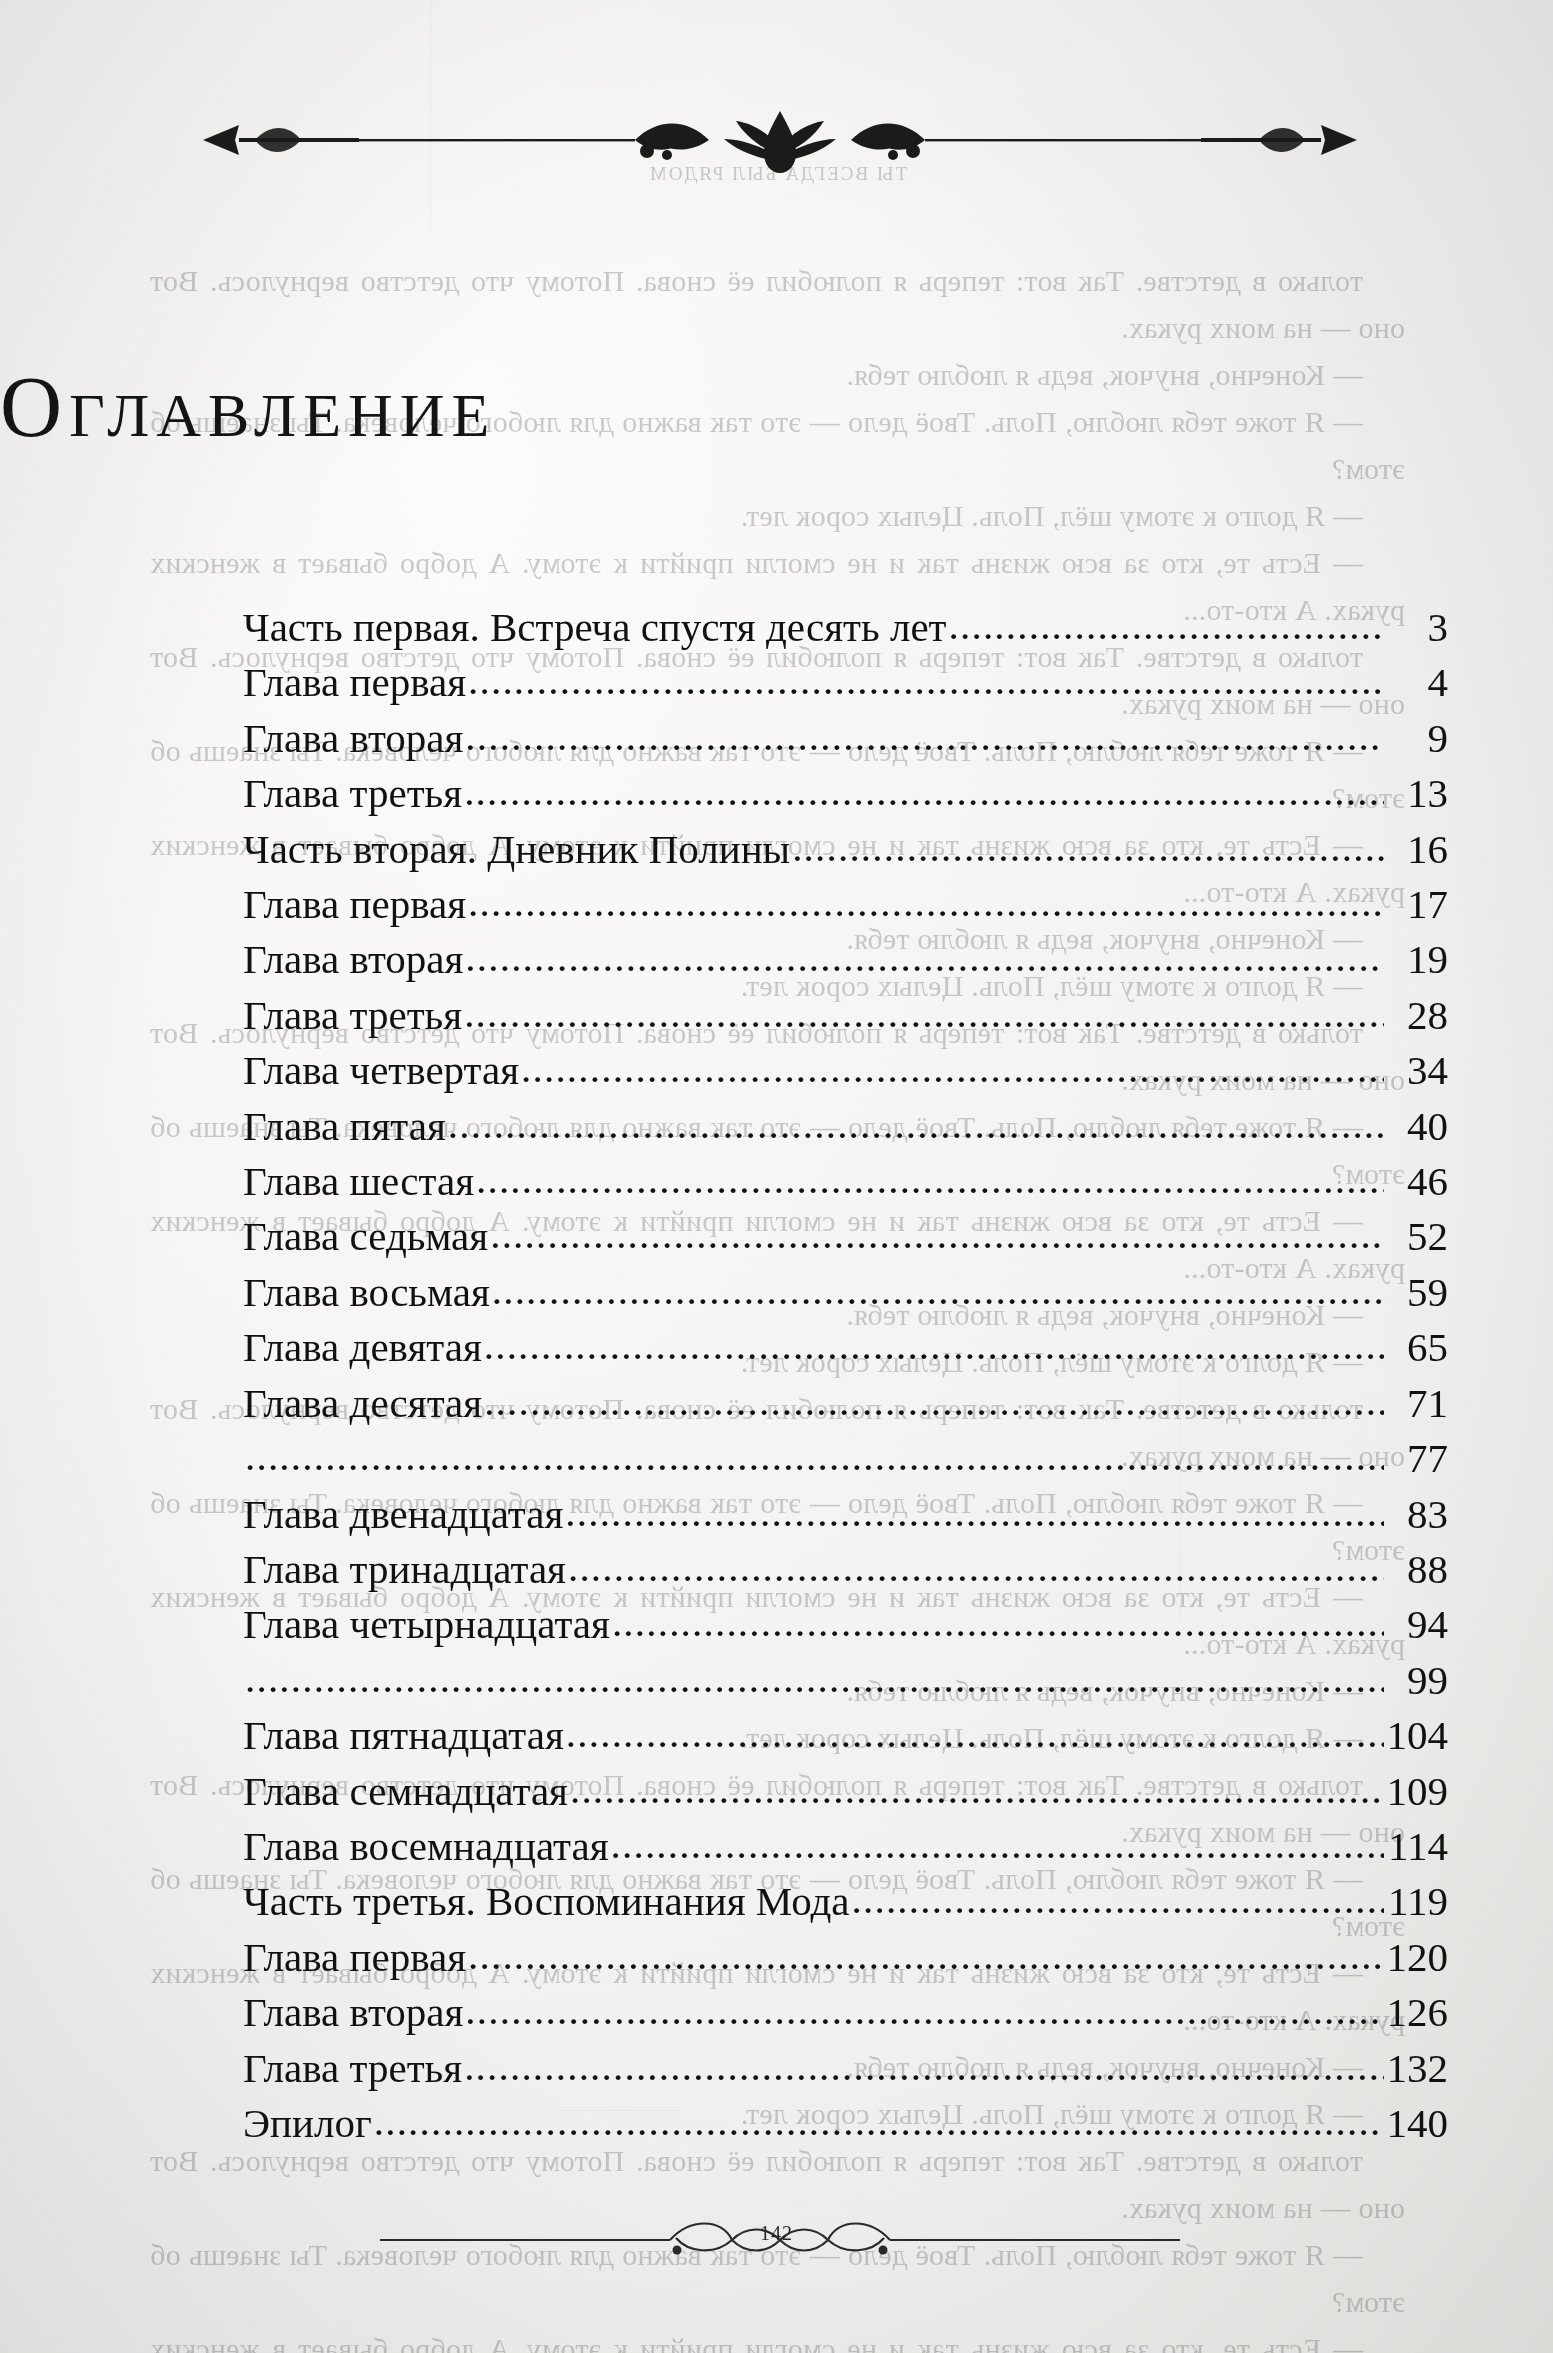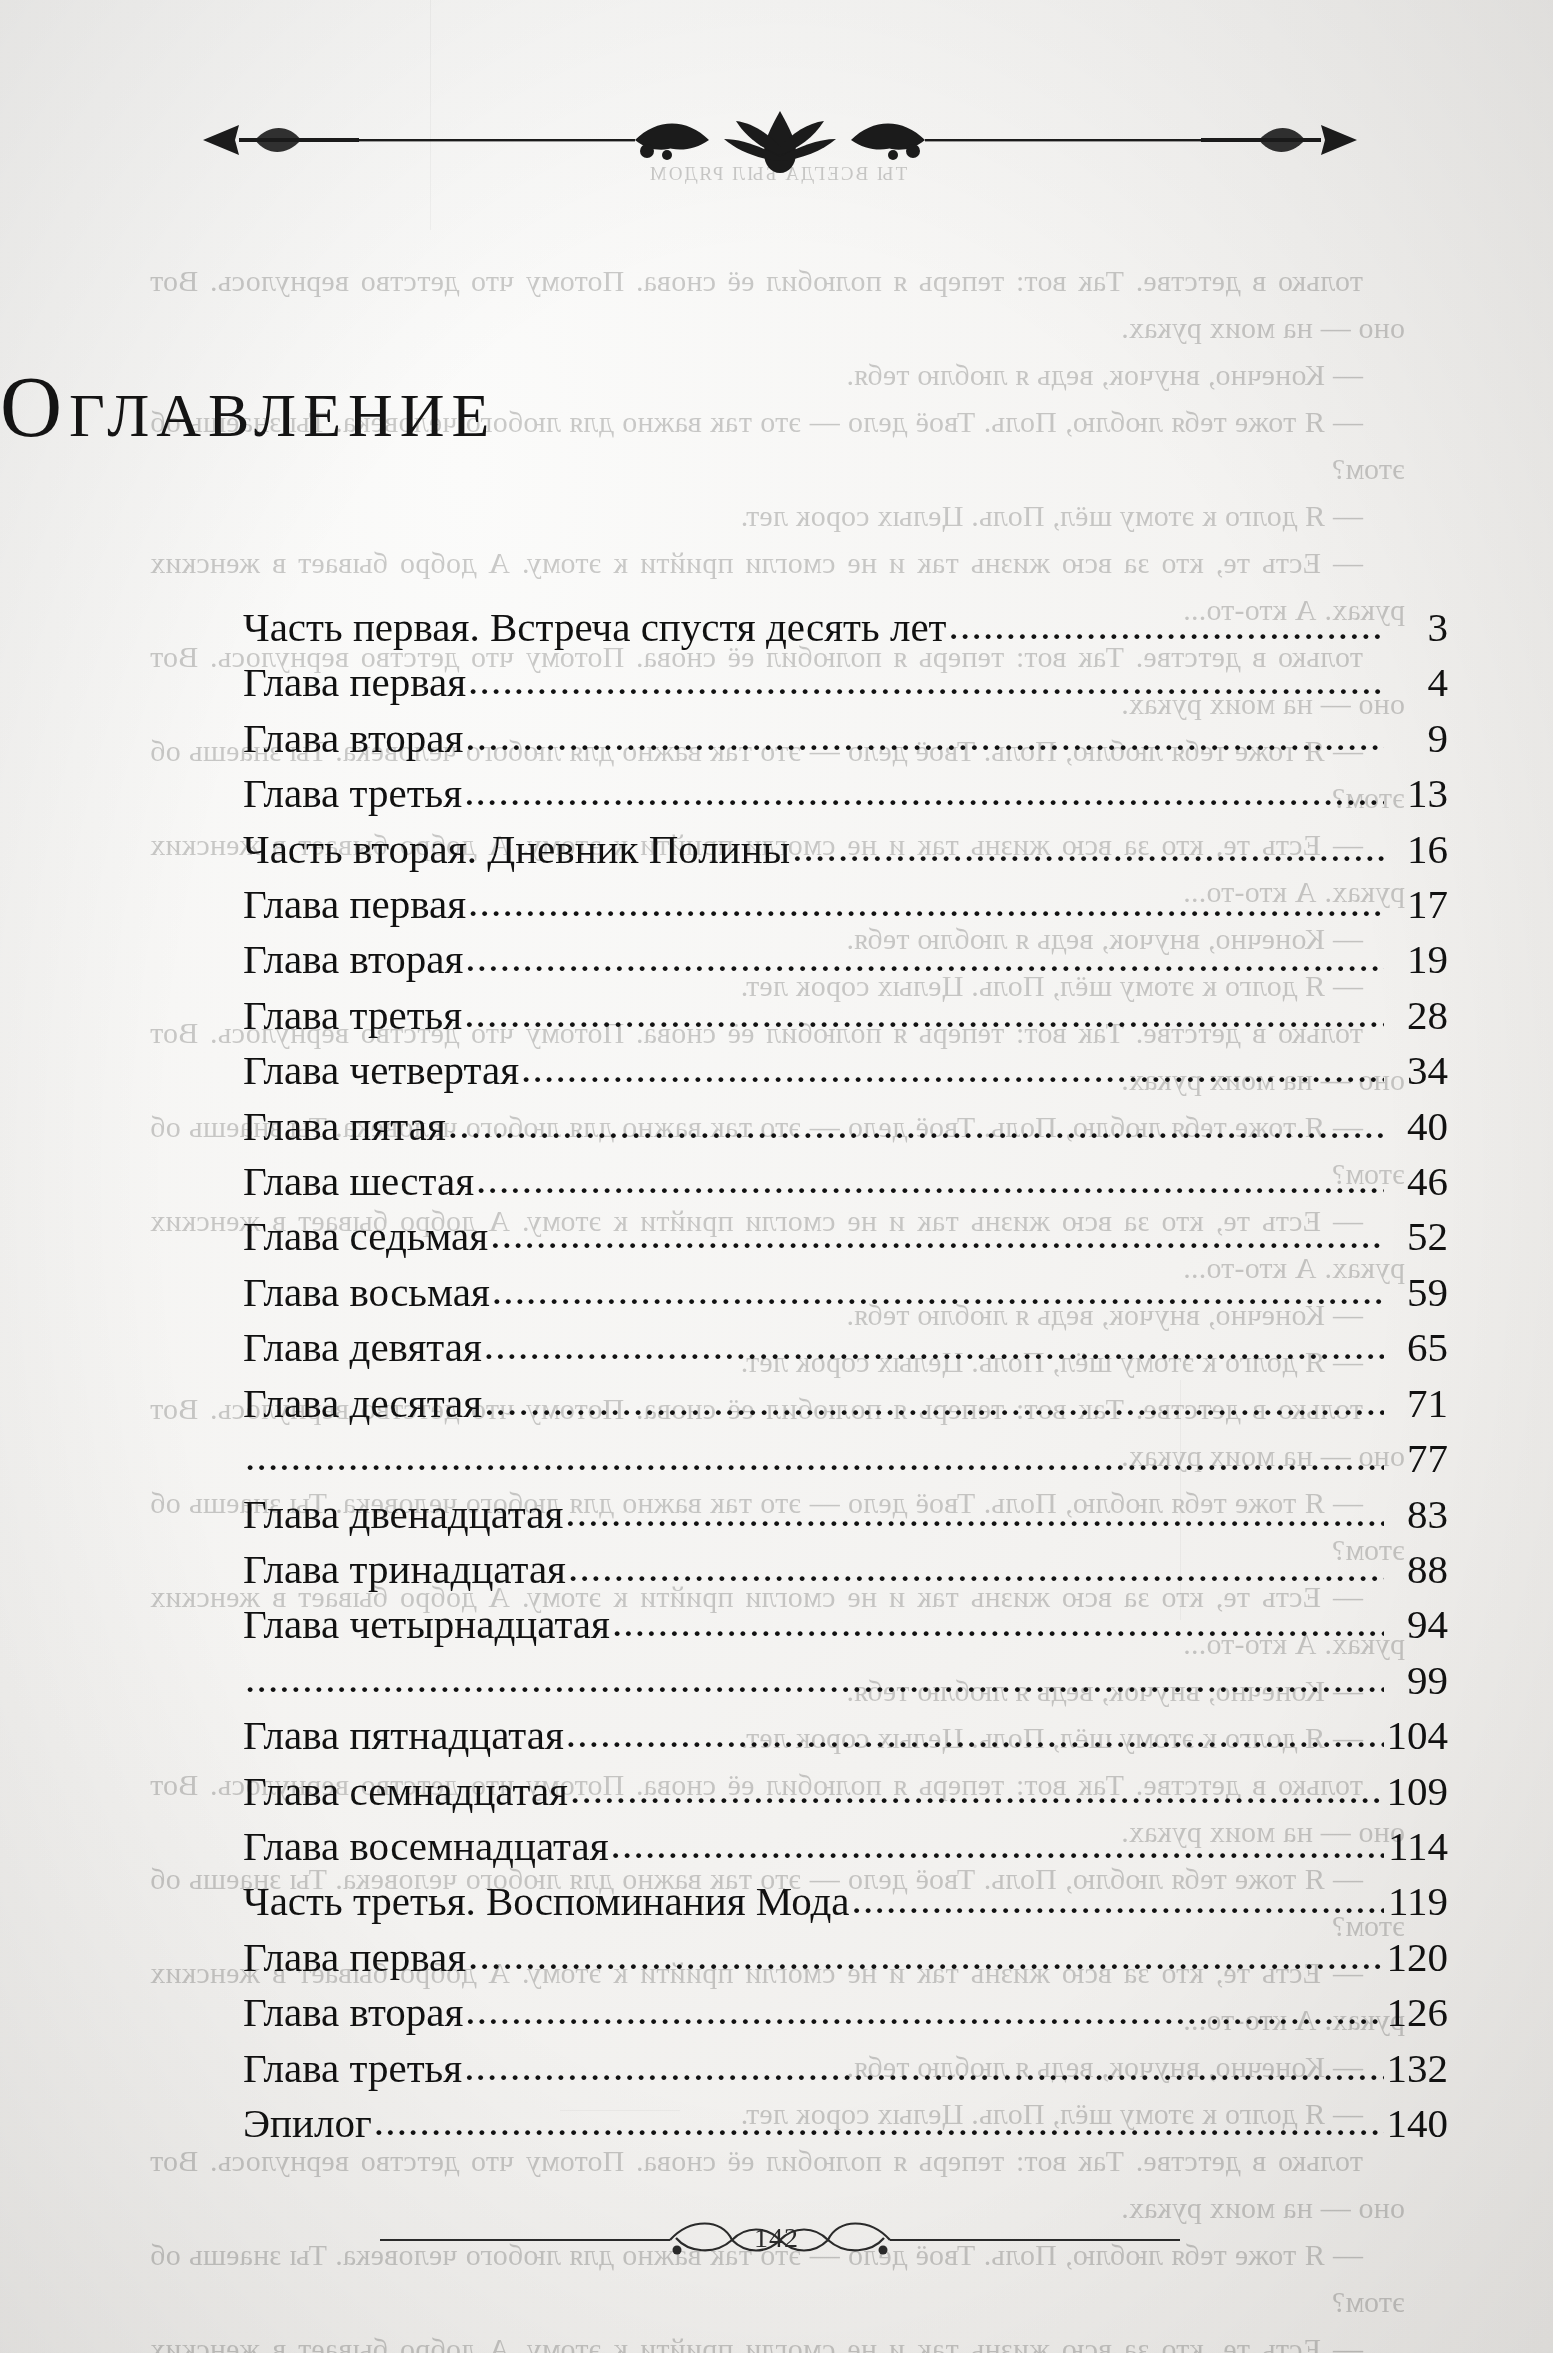--- a/index.html
+++ b/index.html
@@ -137,21 +137,21 @@
     text-align: right;
     min-width: 62px;
   }
 
   .folio {
     position: absolute;
     left: 0;
     top: 2222px;
     width: 1553px;
     text-align: center;
-    font-size: 28px;
+    font-size: 20px;
     color: #2a2a2a;
     letter-spacing: 1px;
   }
 
   
   .crease {
     position: absolute;
     background: rgba(0,0,0,.035);
     pointer-events: none;
   }

